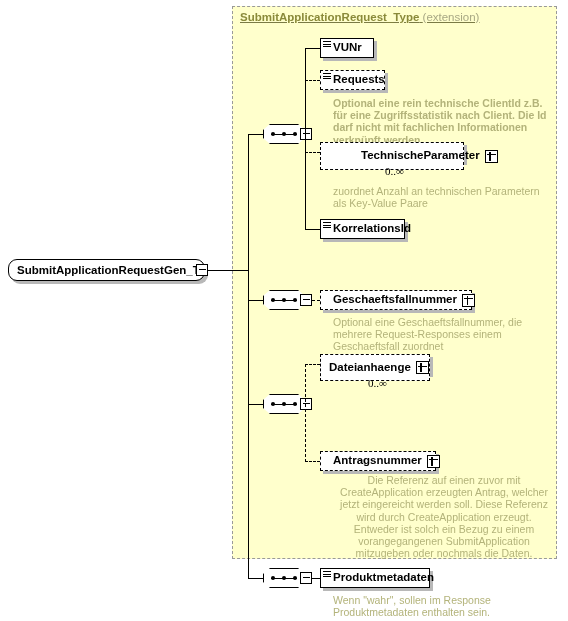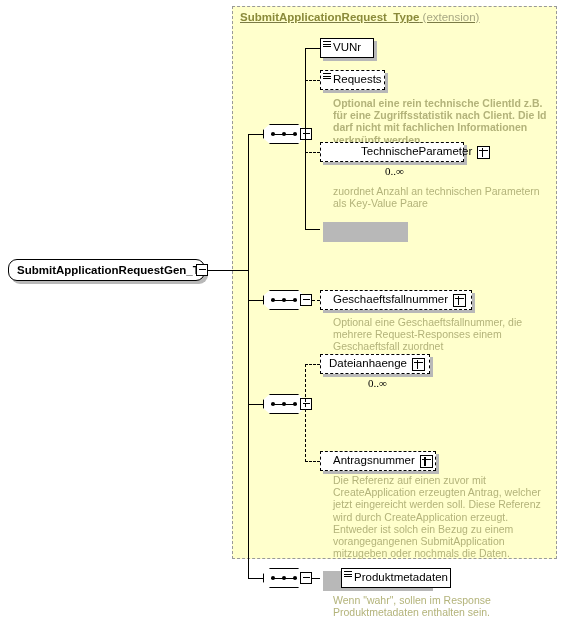--- a/index.html
+++ b/index.html
@@ -38,21 +38,21 @@
     position:absolute;
     box-sizing:border-box;
     background:#ffffff;
     display:flex;align-items:center;
     padding:0 5px 0 12px;
     white-space:nowrap;
   }
   .node.solid{border:1.6px solid #000;}
   .node.dashed{border:1.6px dashed #000;}
   .node .nlabel{
-    font-size:11.5px;font-weight:normal;color:#000;
+    font-size:11.5px;font-weight:bold;color:#000;
     line-height:1;
   }
   .nodeshadow{
     position:absolute;background:#b8b8b8;
   }
 
   
   .attr-icon{
     position:absolute;left:2px;top:2px;width:8px;height:7px;
   }
@@ -196,29 +196,37 @@
         <i></i>
         <i></i>
         <i></i>
       </span>
     <span class="nlabel">Requests</span>
   </div>
   <div class="anno" style="left:333px;top:97px;width:222px;font-weight:bold;">Optional eine rein technische ClientId z.B. für eine Zugriffsstatistik nach Client. Die Id darf nicht mit fachlichen Informationen verknüpft werden.</div>
 
   <div class="dln dln-h" style="left:305px;top:152px;width:15px;"></div>
   <div class="nodeshadow" style="left:323px;top:145px;width:144px;height:20px;"></div>
-  <div class="node dashed" style="left:320px;top:142px;width:144px;height:20px;padding-left:40px;">
+  <div class="node dashed" style="left:320px;top:142px;width:144px;height:28px;padding-left:40px;">
     <span class="nlabel">TechnischeParameter</span>
     <span class="plusbox"></span>
   </div>
   <div class="card" style="left:385px;top:165px;">0..∞</div>
   <div class="anno" style="left:333px;top:185px;width:222px;">zuordnet Anzahl an technischen Parametern als Key-Value Paare</div>
 
   <div class="ln ln-h" style="left:305px;top:229px;width:15px;"></div>
   <div class="nodeshadow" style="left:323px;top:222px;width:85px;height:20px;"></div>
+  <div class="node solid" style="left:320px;top:219px;width:85px;height:20px;">
+    <span class="attr-icon">
+        <i></i>
+        <i></i>
+        <i></i>
+      </span>
+    <span class="nlabel">KorrelationsId</span>
+  </div>
 
   <div class="ln ln-v" style="left:305px;top:134px;height:95px;"></div>
 
   <div class="ln ln-h" style="left:248px;top:300px;width:15px;"></div>
   <div class="seq" style="left:263px;top:290px;">
     <span class="sh"></span>
       <span class="body"></span>
     <span class="dots">
       <span class="bar"></span>
         <span class="d d1"></span>
@@ -252,53 +260,53 @@
   </div>
   <div class="ln ln-h" style="left:300px;top:404px;width:5px;"></div>
   <div class="minusbox" style="left:300px;top:398px;">
       <span class="msh"></span>
     </div>
 
   <div class="dln dln-v" style="left:305px;top:364px;height:98px;"></div>
 
   <div class="dln dln-h" style="left:305px;top:364px;width:15px;"></div>
   <div class="nodeshadow" style="left:323px;top:357px;width:110px;height:20px;"></div>
-  <div class="node dashed" style="left:320px;top:354px;width:110px;height:20px;padding-left:8px;">
+  <div class="node dashed" style="left:320px;top:354px;width:110px;height:27px;padding-left:8px;">
     <span class="nlabel">Dateianhaenge</span>
     <span class="plusbox"></span>
   </div>
   <div class="card" style="left:368px;top:377px;">0..∞</div>
 
   <div class="dln dln-h" style="left:305px;top:461px;width:15px;"></div>
   <div class="nodeshadow" style="left:323px;top:454px;width:116px;height:20px;"></div>
   <div class="node dashed" style="left:320px;top:451px;width:116px;height:20px;">
     <span class="nlabel">Antragsnummer</span>
     <span class="plusbox"></span>
   </div>
-  <div class="anno" style="left:333px;top:474px;width:222px;">Die Referenz auf einen zuvor mit CreateApplication erzeugten Antrag, welcher jetzt eingereicht werden soll. Diese Referenz wird durch CreateApplication erzeugt. Entweder ist solch ein Bezug zu einem vorangegangenen SubmitApplication mitzugeben oder nochmals die Daten.</div>
+  <div class="anno" style="left:333px;top:474px;width:222px;text-align:center;">Die Referenz auf einen zuvor mit CreateApplication erzeugten Antrag, welcher jetzt eingereicht werden soll. Diese Referenz wird durch CreateApplication erzeugt. Entweder ist solch ein Bezug zu einem vorangegangenen SubmitApplication mitzugeben oder nochmals die Daten.</div>
 
   <div class="ln ln-h" style="left:248px;top:578px;width:15px;"></div>
   <div class="seq" style="left:263px;top:568px;">
     <span class="sh"></span>
       <span class="body"></span>
     <span class="dots">
       <span class="bar"></span>
         <span class="d d1"></span>
         <span class="d d2"></span>
         <span class="d d3"></span>
     </span>
   </div>
   <div class="ln ln-h" style="left:300px;top:578px;width:5px;"></div>
   <div class="minusbox" style="left:300px;top:572px;">
       <span class="msh"></span>
     </div>
 
   <div class="ln ln-h" style="left:312px;top:578px;width:8px;"></div>
   <div class="nodeshadow" style="left:323px;top:571px;width:110px;height:20px;"></div>
-  <div class="node solid" style="left:320px;top:568px;width:110px;height:20px;margin-left:21px;">
+  <div class="node solid" style="left:320px;top:568px;width:110px;height:20px;">
     <span class="attr-icon">
         <i></i>
         <i></i>
         <i></i>
       </span>
     <span class="nlabel">Produktmetadaten</span>
   </div>
   <div class="anno" style="left:333px;top:594px;width:222px;">Wenn "wahr", sollen im Response Produktmetadaten enthalten sein.</div>
 
 </div>

